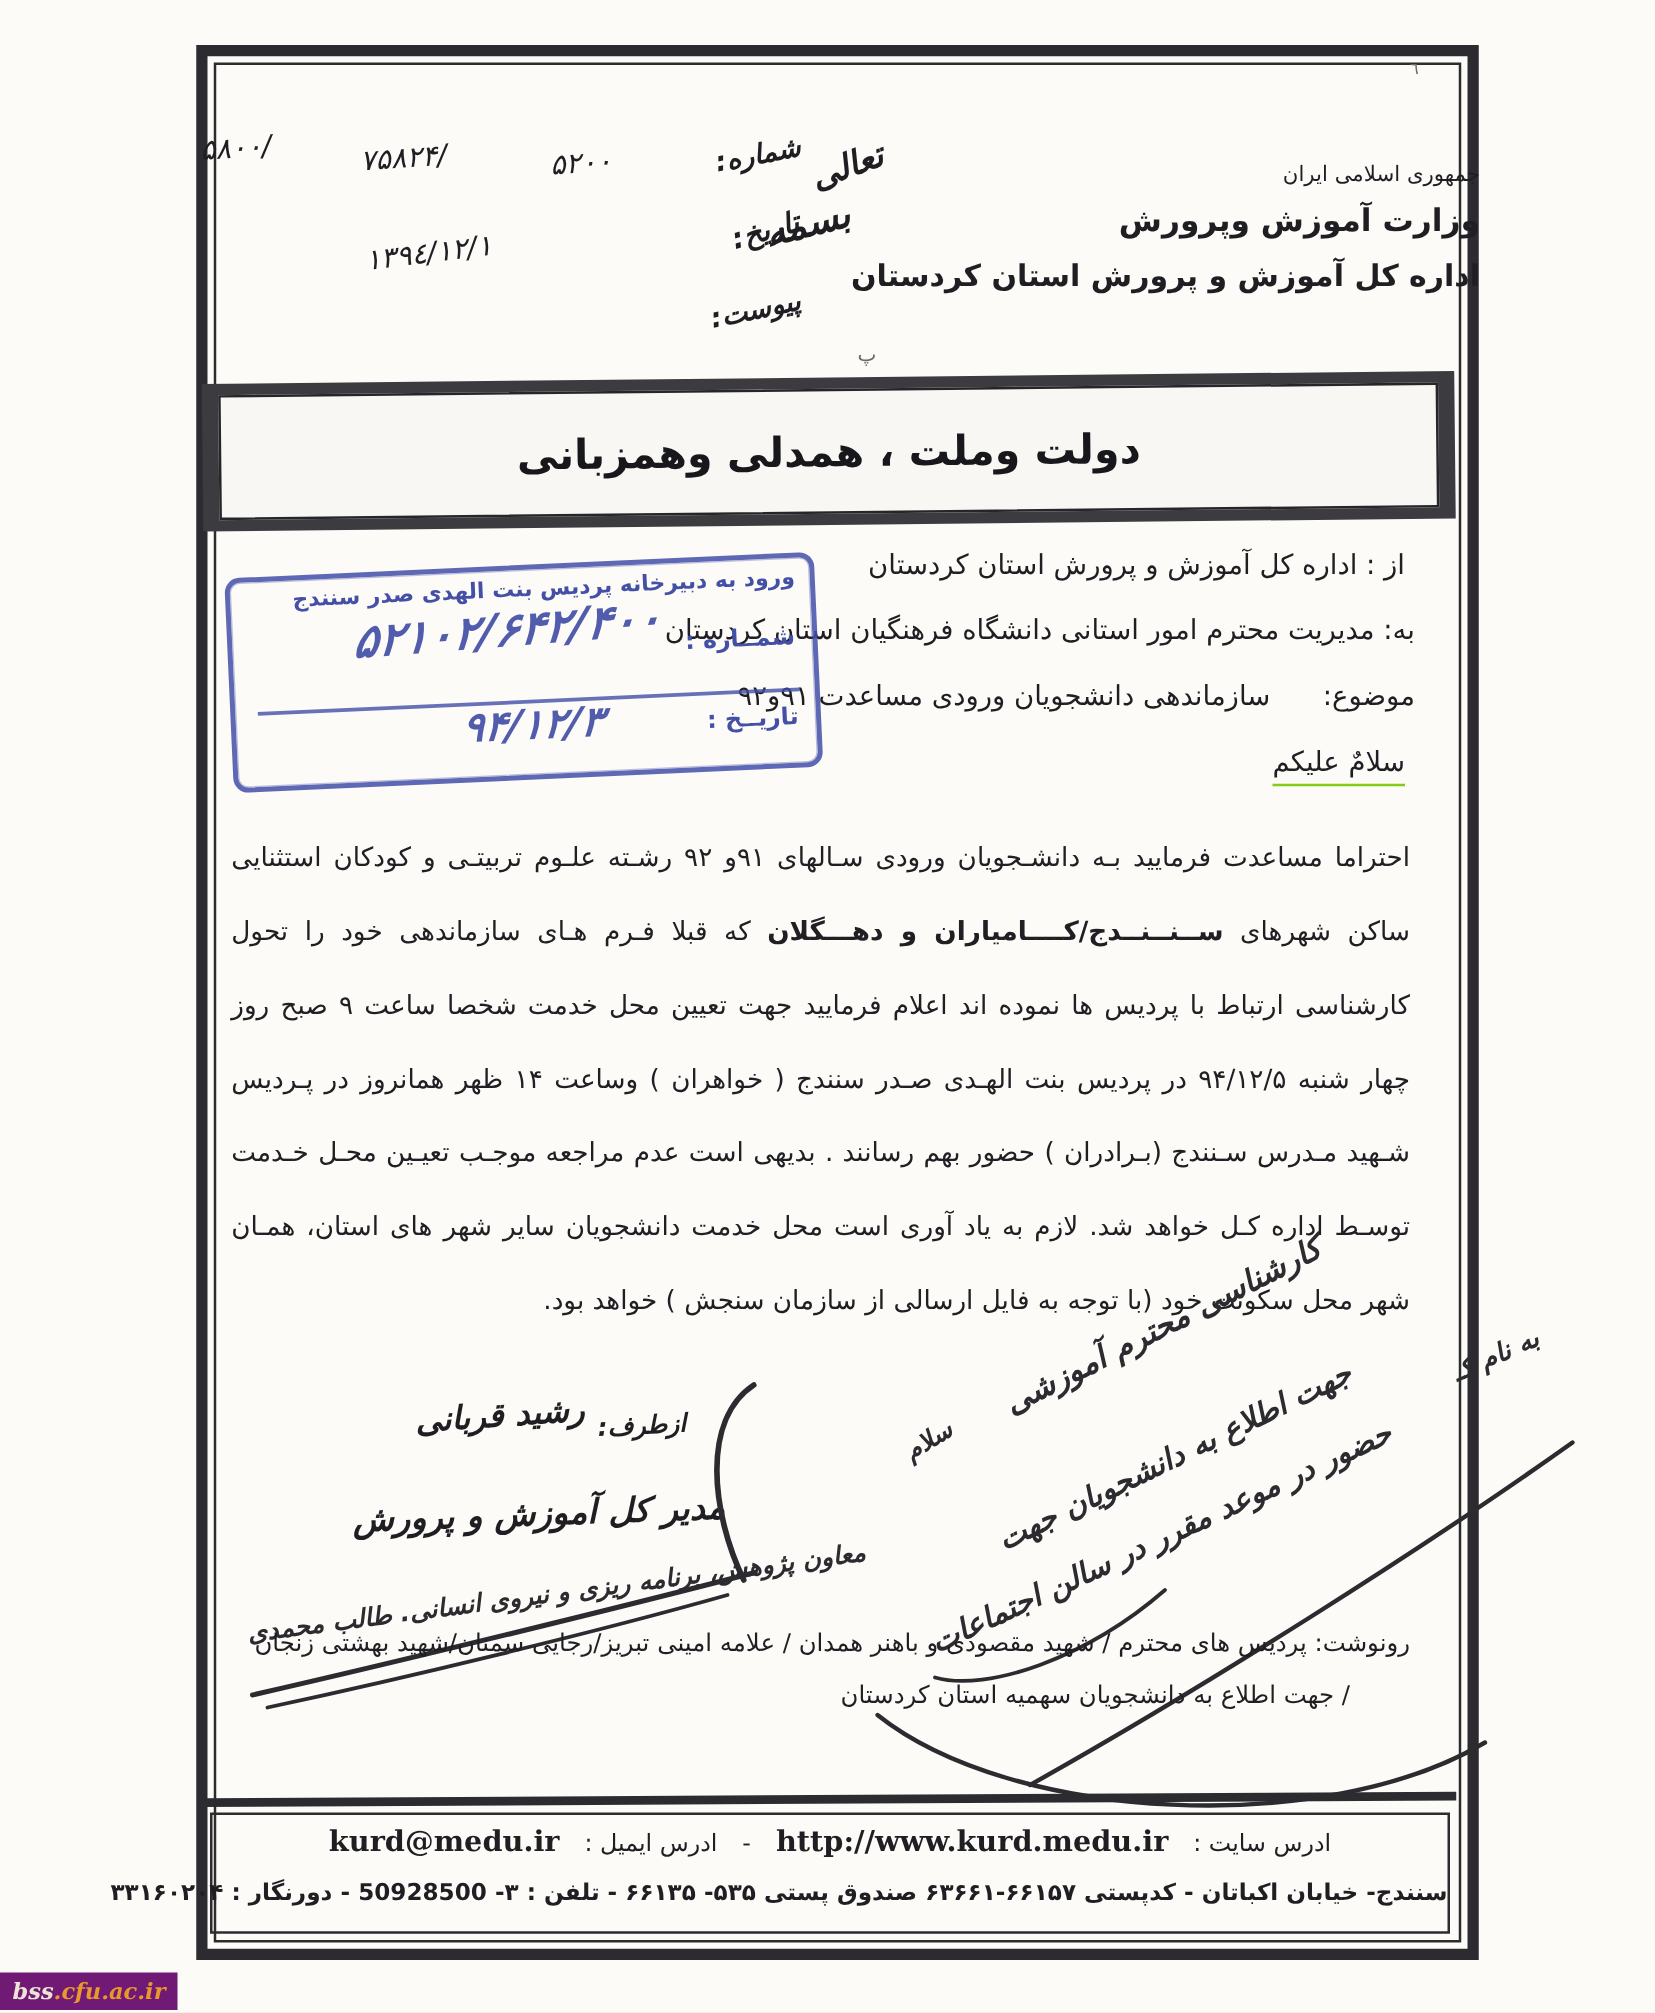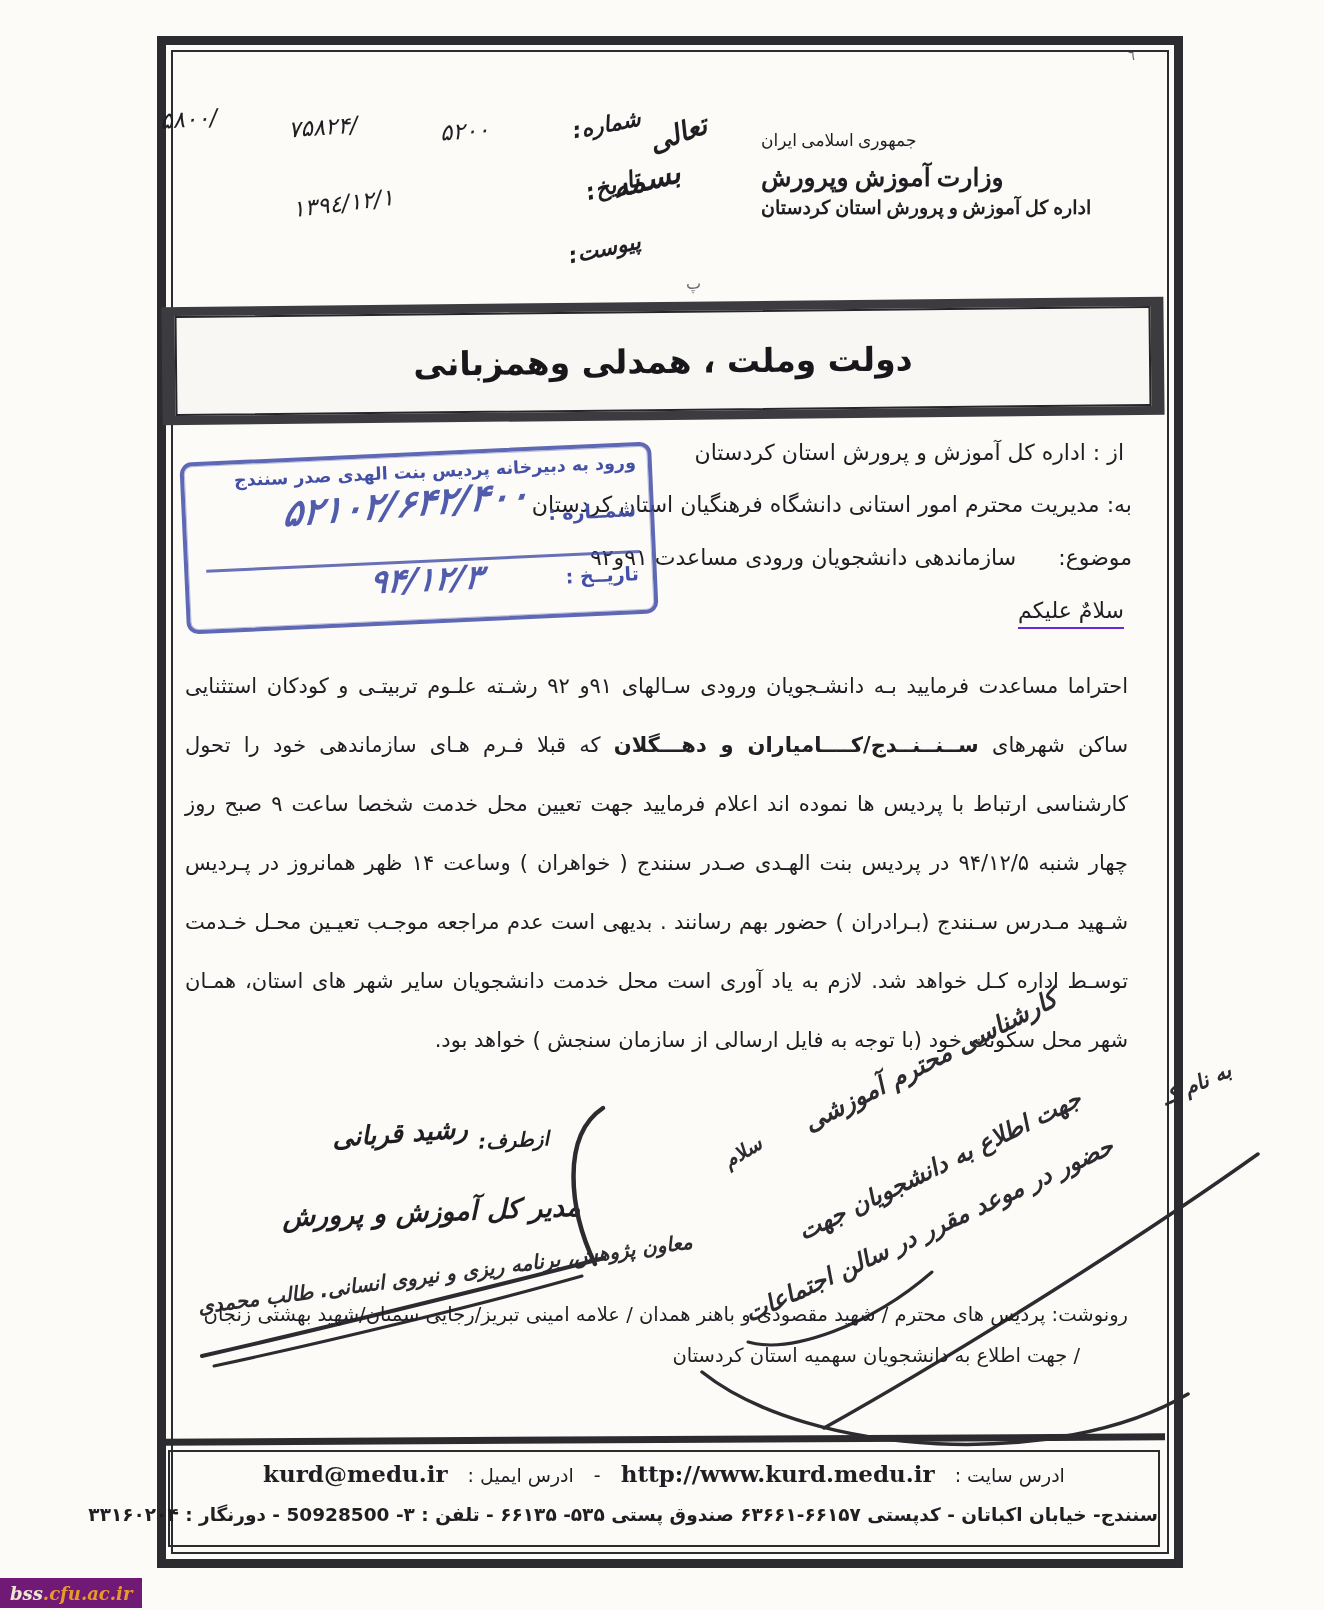--- a/index.html
+++ b/index.html
@@ -7,24 +7,24 @@
     position:relative;width:1324px;height:1610px;background:#fcfbf8;
     font-family:"DejaVu Sans",sans-serif;direction:rtl;overflow:hidden;
     color:#1f1f23;margin:0 auto;
   }
   .abs{position:absolute;white-space:nowrap;}
   
   .frame-outer{position:absolute;left:157px;top:36px;width:1008px;height:1514px;
     border:9px solid #2c2c30;}
   .frame-inner{position:absolute;left:5px;top:5px;right:5px;bottom:5px;border:2px solid #2c2c30;}
   
-  .org{left:761px;top:130px;width:400px;text-align:left;font-family:Liberation Serif, serif;}
+  .org{left:784px;top:130px;width:400px;text-align:right;}
   .org .l1{font-size:17px;letter-spacing:1px;}
   .org .l2{font-size:25px;font-weight:bold;margin-top:12px;}
-  .org .l3{font-size:19px;font-weight:bold;margin-top:4px;}
+  .org .l3{font-size:24px;font-weight:bold;margin-top:16px;}
   .callig{font-style:italic;font-weight:bold;}
   .besm-1{left:648px;top:118px;font-size:27px;transform:rotate(-20deg);}
   .besm-2{left:612px;top:162px;font-size:30px;transform:rotate(-14deg);}
   .ref-label{left:572px;top:112px;font-size:22px;transform:rotate(-11deg);}
   .date-label{left:585px;top:172px;font-size:23px;transform:rotate(-16deg);}
   .att-label{left:568px;top:236px;font-size:22px;transform:rotate(-12deg);}
   .num-ltr{direction:ltr;unicode-bidi:bidi-override;}
   .ref-v1{left:440px;top:118px;font-size:23px;font-style:italic;transform:rotate(-4deg);}
   .ref-v2{left:288px;top:114px;font-size:23px;font-style:italic;transform:rotate(-4deg);}
   .ref-v3{left:160px;top:106px;font-size:23px;font-style:italic;transform:rotate(-4deg);}
@@ -35,21 +35,21 @@
   
   .banner{left:162px;top:302px;width:1002px;height:118px;background:#3c3c40;transform:rotate(-0.6deg);}
   .banner-inner{position:absolute;left:13px;top:9px;right:13px;bottom:9px;background:#f8f7f3;
     border:2px solid #26262a;display:flex;align-items:center;justify-content:center;}
   .slogan{font-size:33px;font-weight:bold;color:#18181c;}
   
   .line-from{right:200px;top:440px;font-size:22px;}
   .line-to{right:192px;top:492px;font-size:22px;}
   .line-subject{right:192px;top:545px;font-size:22px;}
   .line-subject .lbl{margin-left:42px;}
-  .salutation{right:200px;top:598px;font-size:22px;border-bottom:2px solid #6d28d9;padding-bottom:4px;}
+  .salutation{right:200px;top:598px;font-size:22px;border-bottom:2px solid #84cc16;padding-bottom:4px;}
   
   .stamp{left:183px;top:452px;width:464px;height:164px;transform:rotate(-2.6deg);
     border:4px solid rgba(66,78,168,.85);border-radius:12px;color:#4350a6;
     box-shadow:inset 0 0 0 1px rgba(66,78,168,.35);}
   .stamp-title{position:absolute;right:12px;top:6px;font-size:17.5px;font-weight:bold;letter-spacing:.5px;}
   .stamp-row1{position:absolute;right:14px;top:52px;font-size:19px;font-weight:bold;}
   .stamp-num{position:absolute;right:120px;top:26px;font-size:37px;font-style:italic;
     transform:skewX(-10deg) rotate(-2deg);letter-spacing:3px;font-weight:bold;opacity:.92;}
   .stamp-underline{position:absolute;left:18px;right:12px;top:104px;border-top:3px solid rgba(66,78,168,.8);}
   .stamp-row2{position:absolute;right:14px;top:116px;font-size:19px;font-weight:bold;}

